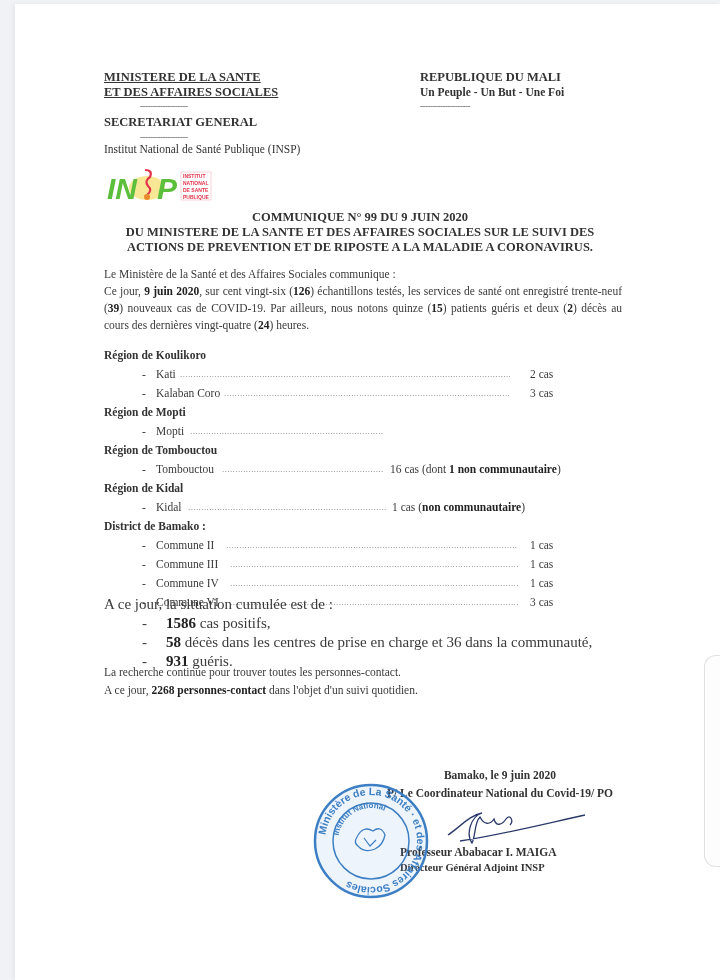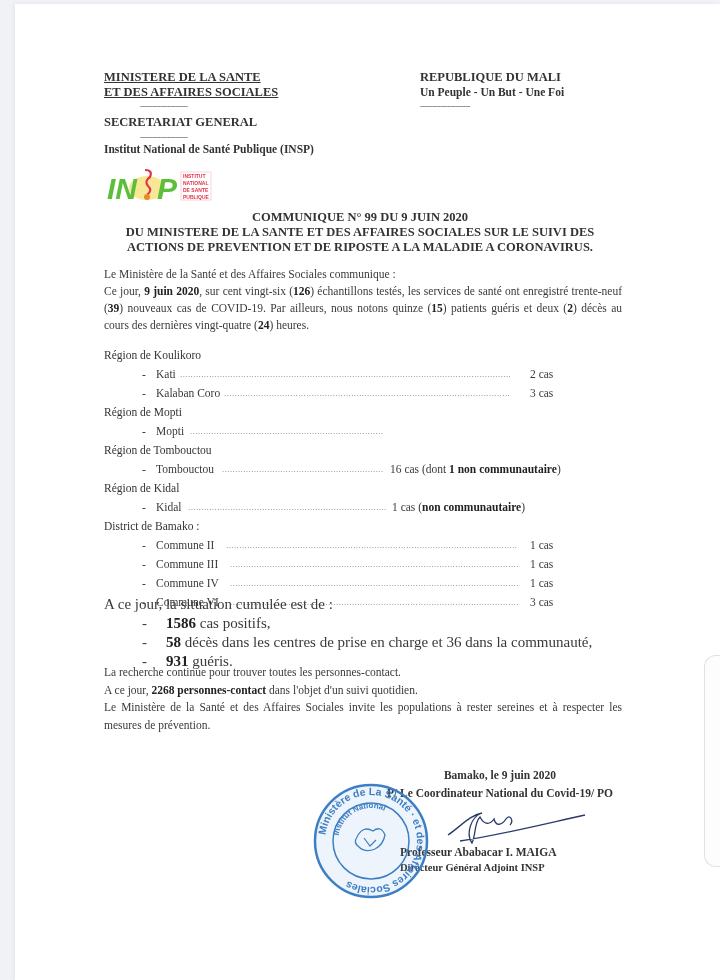--- a/index.html
+++ b/index.html
@@ -16,27 +16,27 @@
     box-shadow: -2px 0 4px rgba(0,0,0,0.05);
   }
   .abs { position: absolute; }
   .hdr { font-weight: bold; font-size: 12.5px; line-height: 15px; color: #333; }
   .hdr-left { left: 104px; top: 70px; width: 240px; }
   .hdr-left .line { display:block;text-decoration:underline; }
   .hdr-right { left: 420px; top: 70px; width: 200px; text-align: left; }
   .dash { display:block; font-weight: normal; letter-spacing: -0.5px; color:#555; font-size: 9px; line-height: 12px; }
   .sg { left: 104px; top: 115px; font-weight: bold; font-size: 12.5px; color:#333; }
   .sg-dash { left: 140px; top: 132px; font-size: 9px; color:#555; letter-spacing:-0.5px;}
-  .insp-line { left: 104px; top: 143px; font-weight: bold; font-size: 11.5px; color:#333; }
+  .insp-line { left: 104px; top: 143px; font-weight: normal; font-size: 11.5px; color:#333; }
   .logo { left: 105px; top: 166px; width: 110px; height: 40px; }
   .title { left: 100px; top: 210px; width: 520px; text-align: center; font-weight: bold; font-size: 12.5px; line-height: 15px; color: #333; }
   .body-text { left: 104px; width: 518px; font-size: 11.5px; line-height: 17px; color: #3a3a3a; text-align: justify; }
   .intro { top: 266px; }
   .regions { left: 104px; top: 346px; width: 520px; font-size: 11.5px; color:#3a3a3a; }
-  .region-h { font-weight: normal; height: 19px; line-height: 19px; color:#333; }
+  .region-h { font-weight: bold; height: 19px; line-height: 19px; color:#333; }
   .row { position: relative; height: 19px; line-height: 19px; }
   .row .bullet { position: absolute; left: 38px; }
   .row .label { position: absolute; left: 52px; }
   .row .dots { position: absolute; overflow: hidden; white-space: nowrap; color:#777; letter-spacing: 0.4px; font-size: 9px; }
   .row .cnt { position: absolute; white-space: nowrap; }
   b { color: #222; }
   .summary { left: 104px; top: 595px; width: 520px; font-size: 15px; line-height: 19px; color:#3a3a3a; }
   .summary .sitem { position: relative; padding-left: 62px; }
   .summary .sitem .bullet { position:absolute; left: 38px; }
   .closing { left: 104px; top: 664px; width: 518px; font-size: 11.5px; line-height: 17.5px; color:#3a3a3a; text-align: justify; }
@@ -161,21 +161,20 @@
 <div class="abs summary">
   <div>A ce jour, la situation cumulée est de :</div>
   <div class="sitem"><span class="bullet">-</span><b>1586</b><span> cas positifs,</span></div>
   <div class="sitem"><span class="bullet">-</span><b>58</b><span> décès dans les centres de prise en charge et 36 dans la communauté,</span></div>
   <div class="sitem"><span class="bullet">-</span><b>931</b><span> guéris.</span></div>
 </div>
 
 <div class="abs closing">
   <div>La recherche continue pour trouver toutes les personnes-contact.</div>
   <div><span>A ce jour, </span><b>2268 personnes-contact</b><span> dans l'objet d'un suivi quotidien.</span></div>
-  <div>Le Ministère de la Santé et des Affaires Sociales invite les populations à rester sereines et à respecter les mesures de prévention.</div>
 </div>
 
 <div class="abs sig">
   <div>Bamako, le 9 juin 2020</div>
   <div>P/ Le Coordinateur National du Covid-19/ PO</div>
 </div>
 
 <svg class="abs" style="left:440px;top:805px" width="150" height="45" viewBox="0 0 150 45">
   <path d="M8 30 C20 22, 30 10, 42 8 C30 12, 26 30, 32 38 C36 30, 34 18, 40 12 C44 20, 50 20, 54 14 C56 22, 62 20, 66 14 C70 8, 74 16, 70 20 M20 36 C60 30, 100 20, 145 10" stroke="#2b3a6b" stroke-width="1.3" fill="none"></path>
 </svg>

